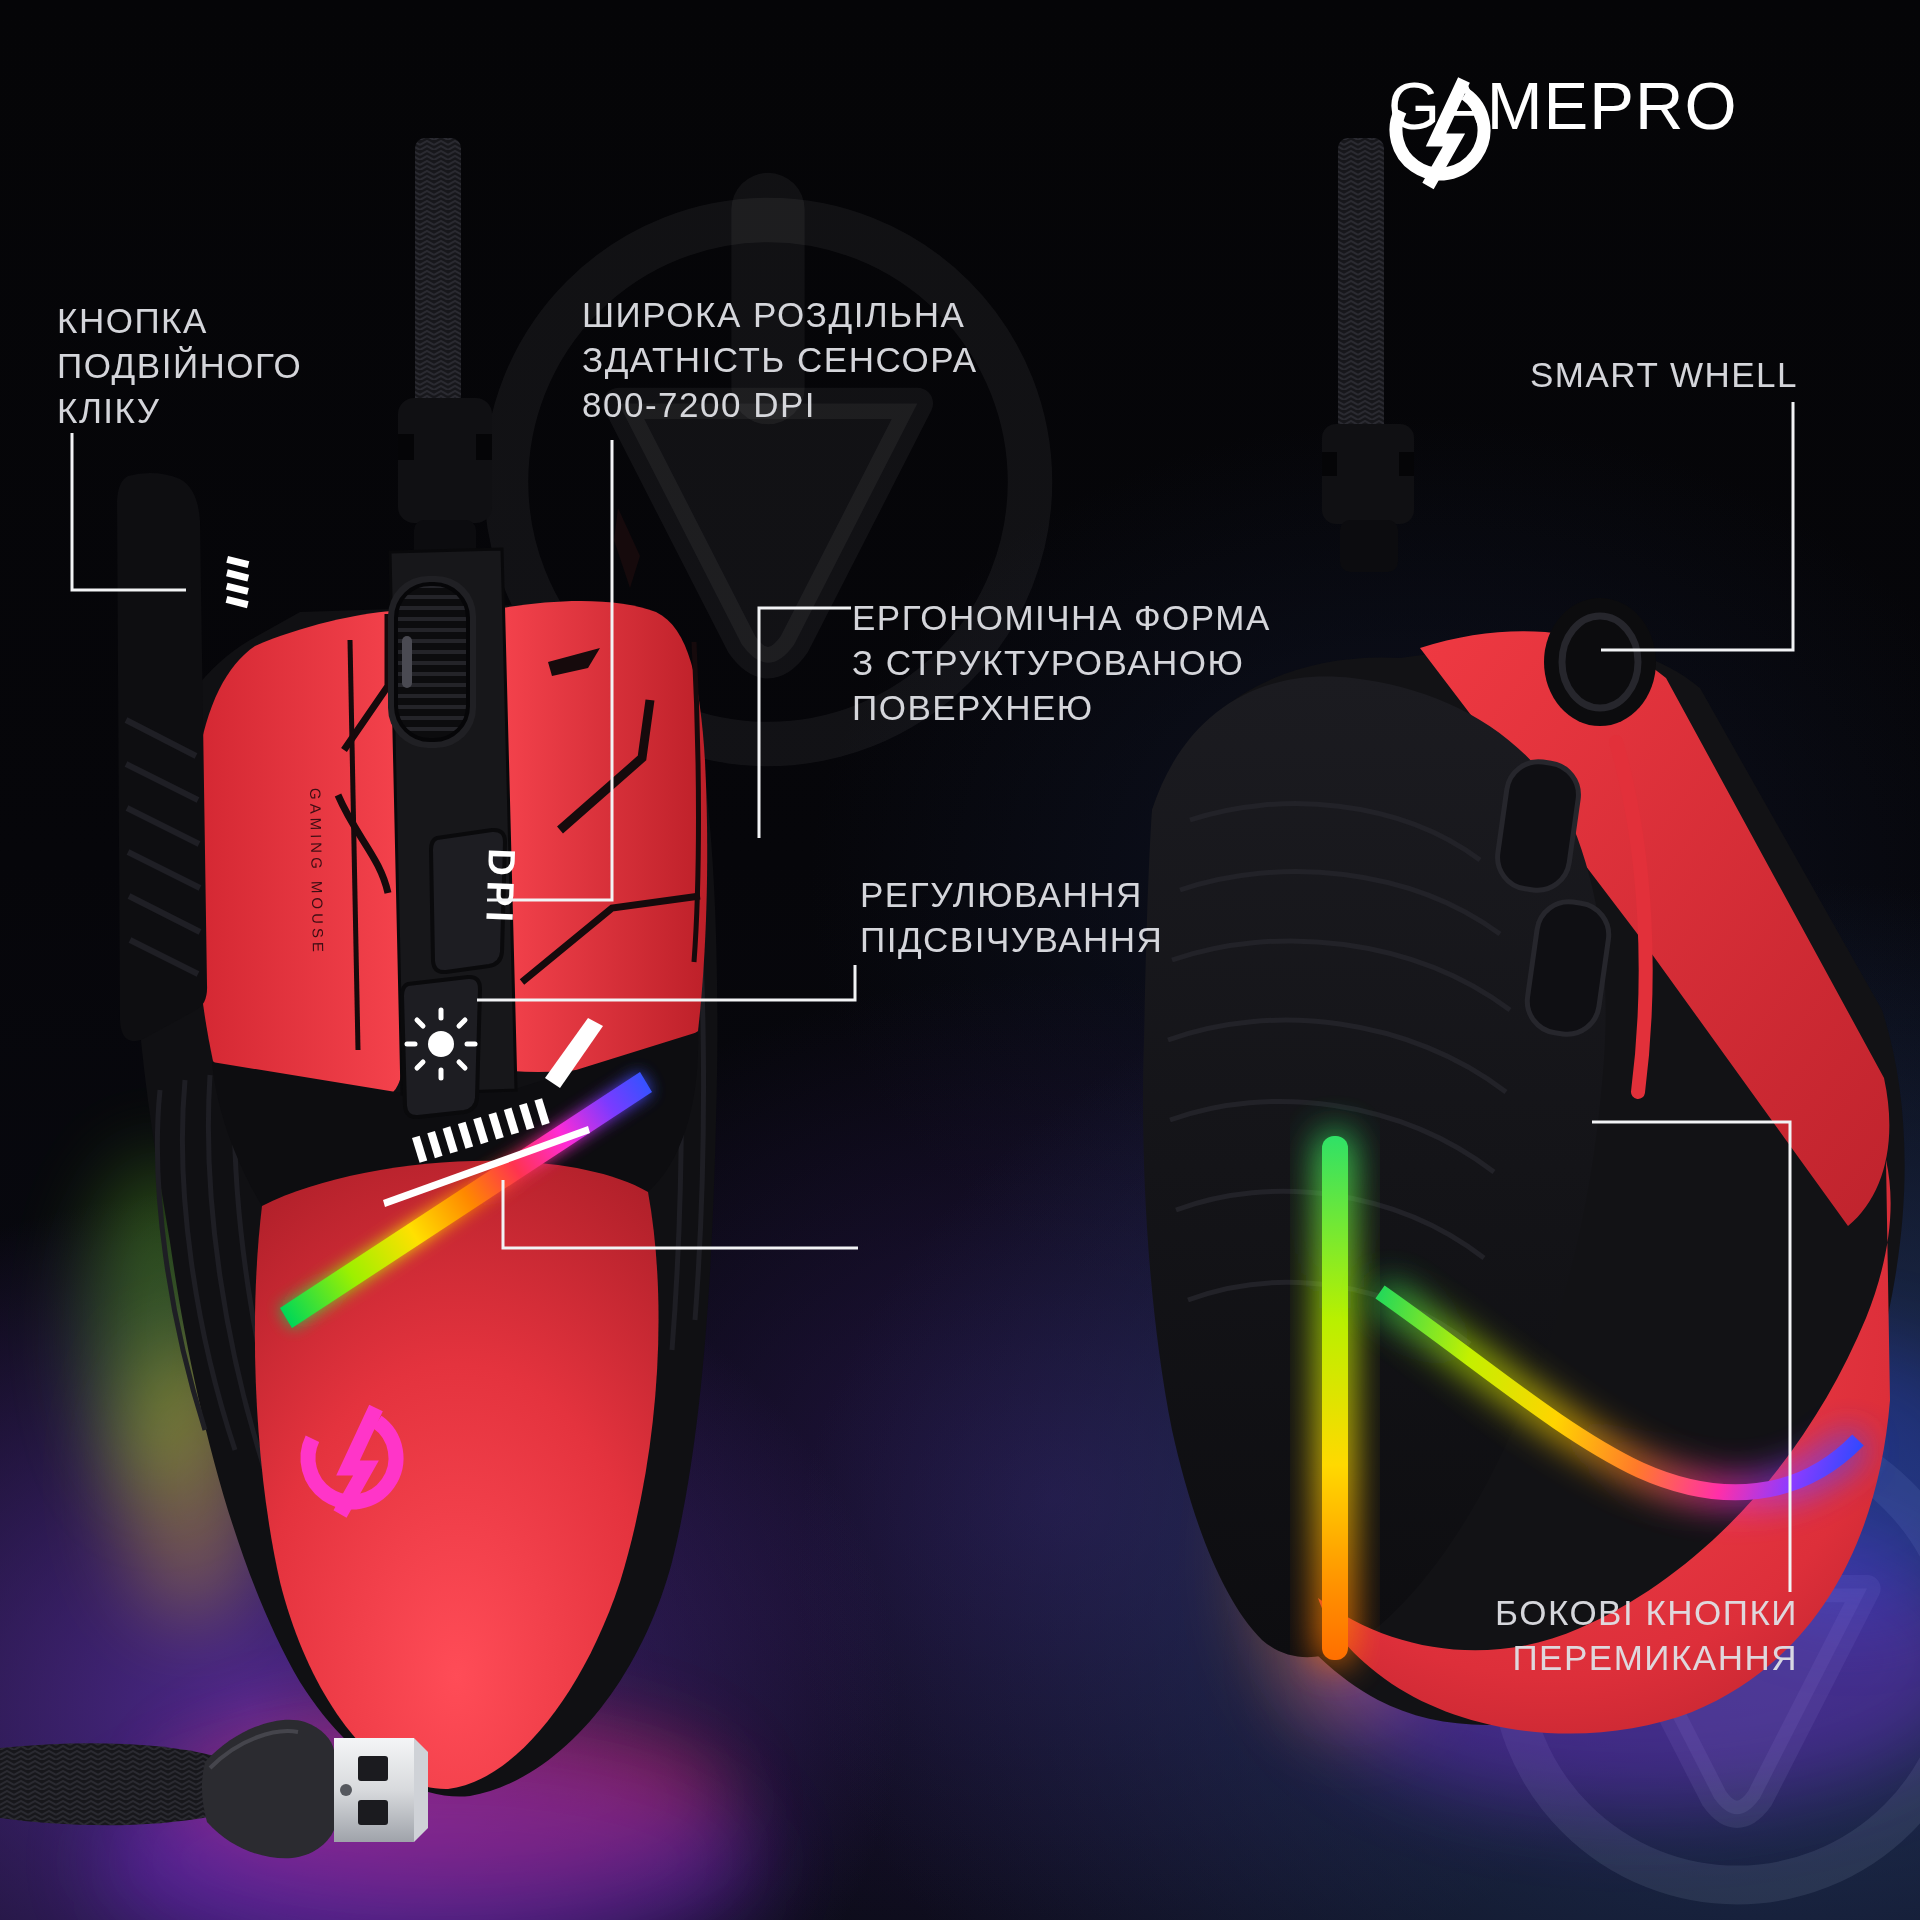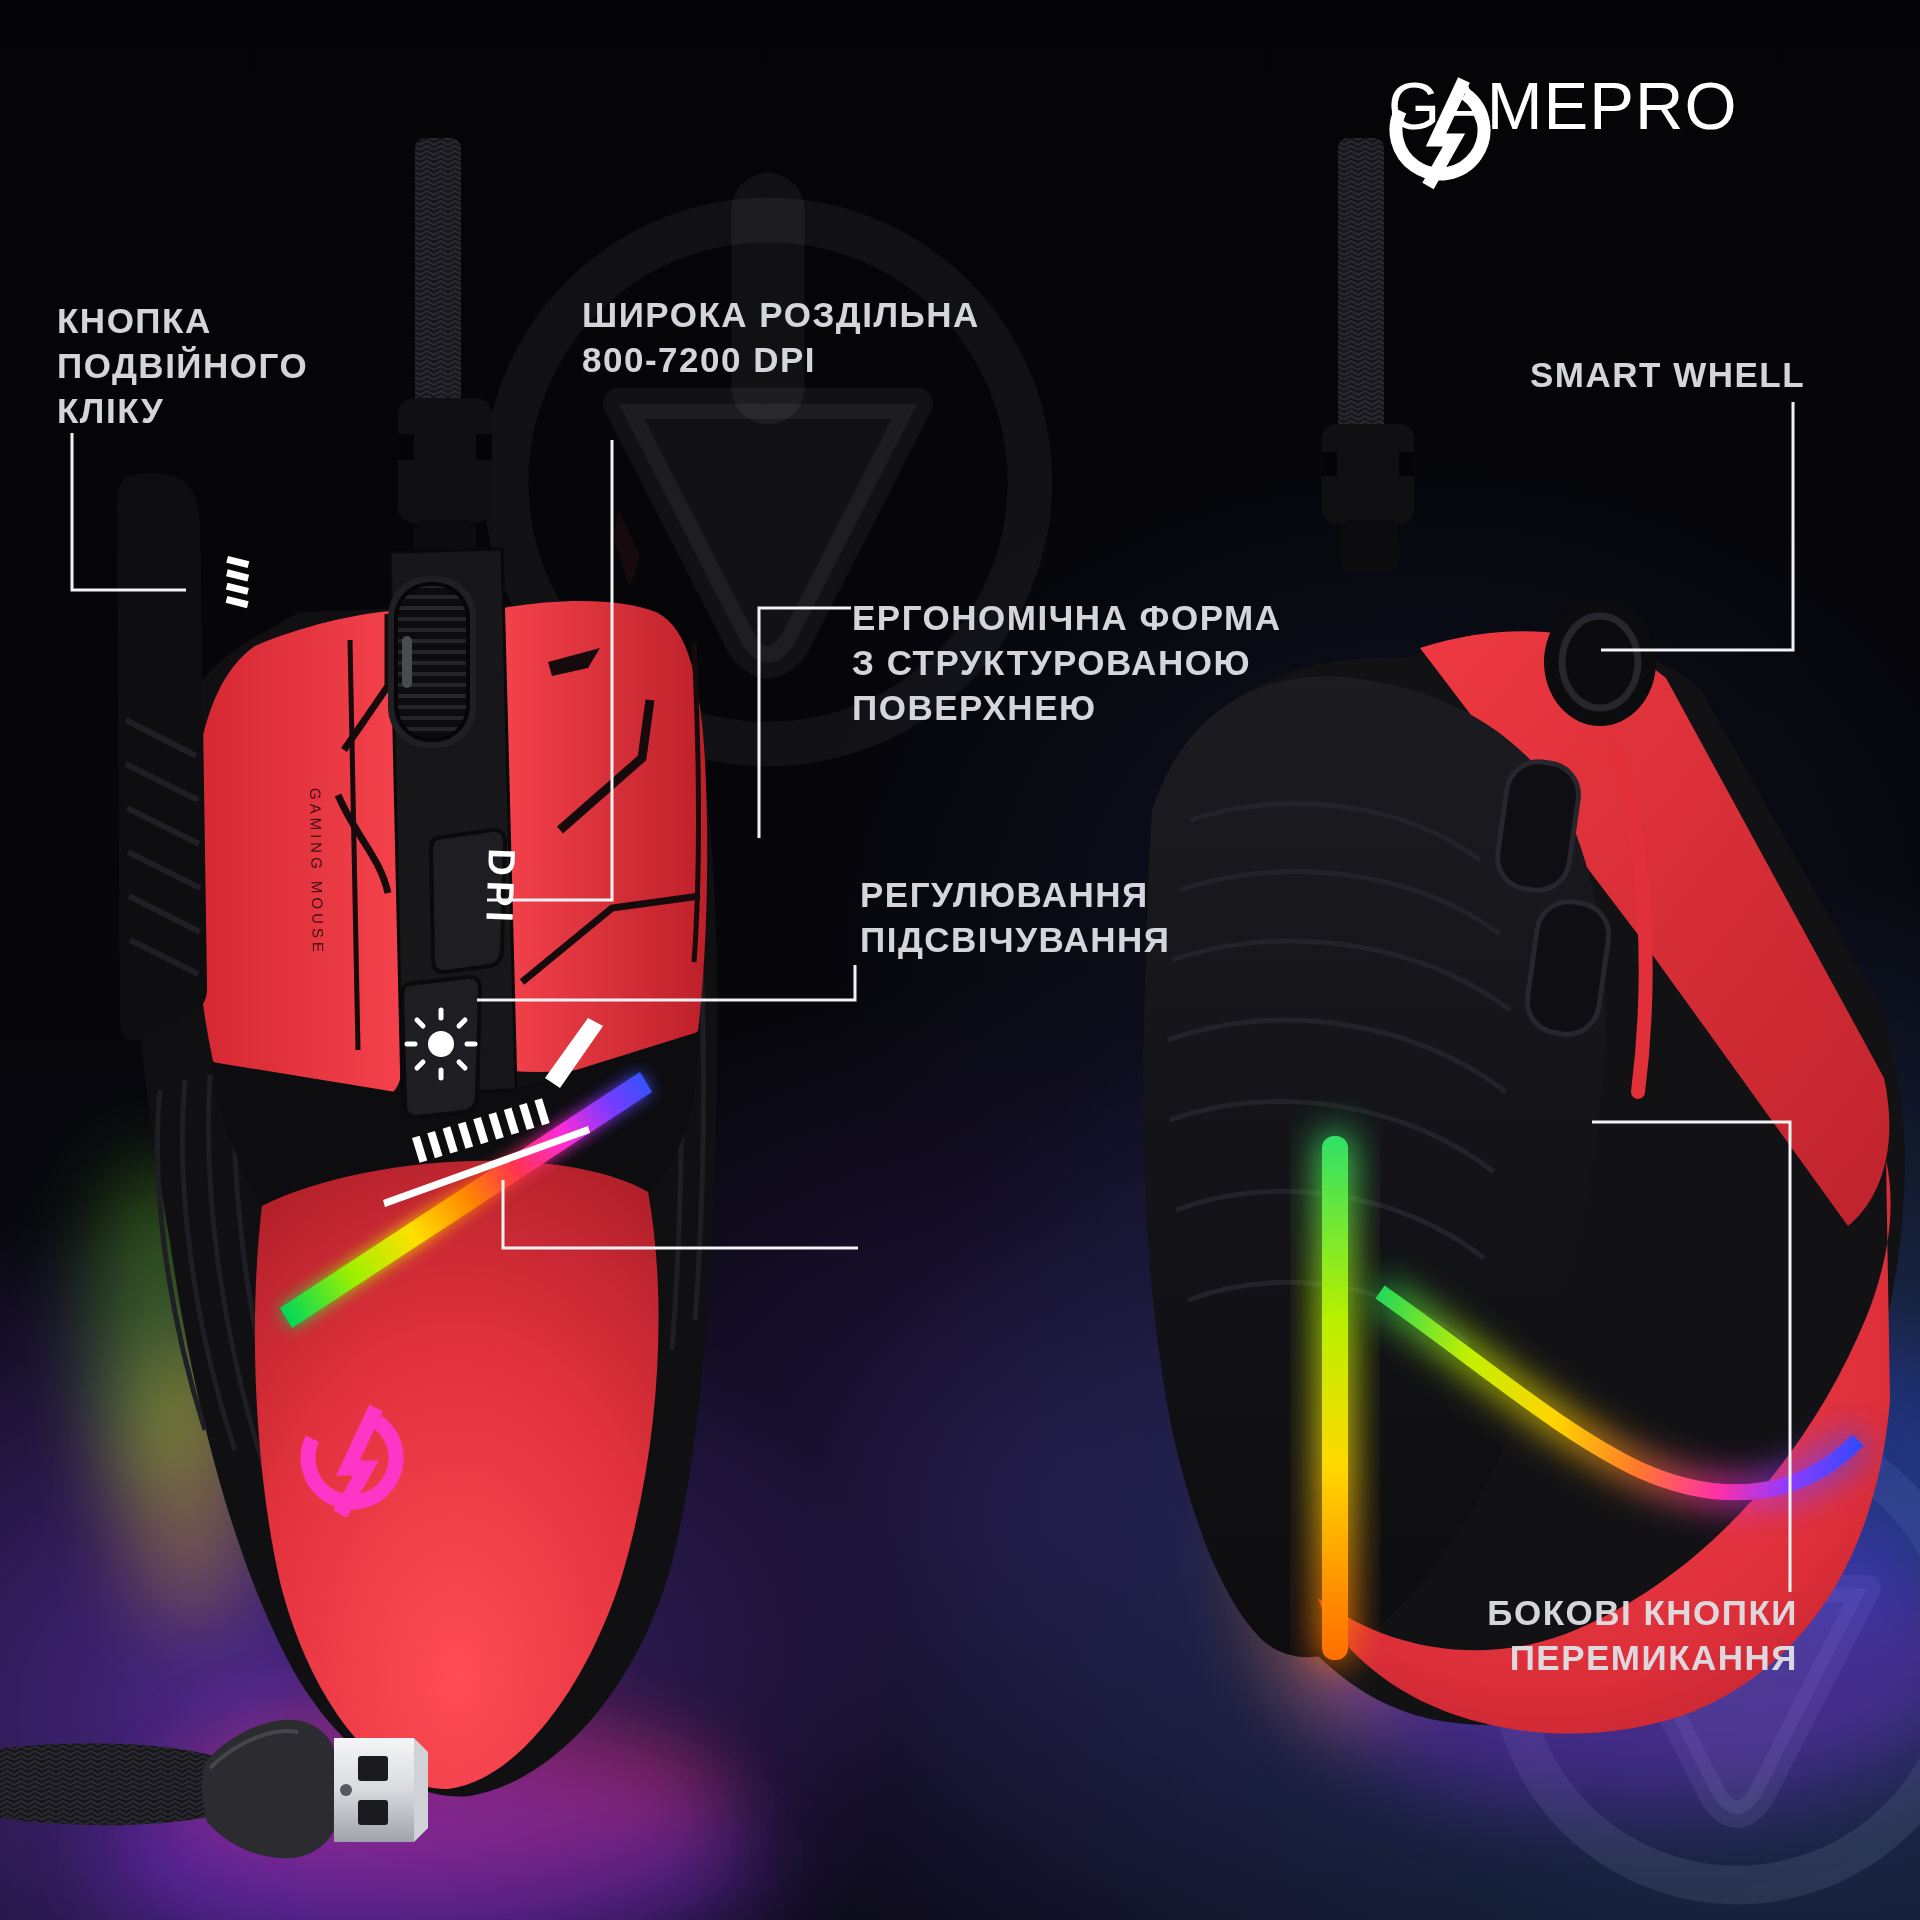--- a/index.html
+++ b/index.html
@@ -9,21 +9,21 @@
     background:
       radial-gradient(1050px 840px at 13% 89%, rgba(84,44,152,.9), rgba(84,44,152,0) 62%),
       radial-gradient(1500px 1050px at 93% 82%, rgba(40,62,112,.85), rgba(40,62,112,0) 66%),
       radial-gradient(950px 750px at 55% 78%, rgba(56,30,108,.55), rgba(56,30,108,0) 70%),
       radial-gradient(850px 650px at 74% 46%, rgba(20,28,54,.55), rgba(20,28,54,0) 72%),
       linear-gradient(180deg,#050507 0%,#06060a 45%,#0a0b15 100%);
   }
   svg{position:absolute;left:0;top:0;}
   .label{
     position:absolute;color:#e0e1e6;font-size:35px;line-height:45px;
-    letter-spacing:1.5px;font-weight:700;opacity:.95;white-space:nowrap;
+    letter-spacing:1.5px;font-weight:400;opacity:.95;white-space:nowrap;
   }
   .label .ln{display:block;}
   .label.right{text-align:right;margin-left:17px;}
   .brand{
     position:absolute;left:1388px;top:72px;display:flex;align-items:center;gap:16px;
     color:#ffffff;
   }
   .brand-text{
     font-size:67px;font-weight:400;letter-spacing:1px;color:#fff;line-height:1;
   }
@@ -374,20 +374,21 @@
 </div>
 
 <div class="label" style="left:57px;top:298px">
   <span class="ln">КНОПКА</span>
   <span class="ln">ПОДВІЙНОГО</span>
   <span class="ln">КЛІКУ</span>
 </div>
 
 <div class="label" style="left:582px;top:292px">
   <span class="ln">ШИРОКА РОЗДІЛЬНА</span>
+  <span class="ln">ЗДАТНІСТЬ СЕНСОРА</span>
   <span class="ln">800-7200 DPI</span>
 </div>
 
 <div class="label" style="left:1530px;top:352px">
   <span class="ln">SMART WHELL</span>
 </div>
 
 <div class="label" style="left:852px;top:595px">
   <span class="ln">ЕРГОНОМІЧНА ФОРМА</span>
   <span class="ln">З СТРУКТУРОВАНОЮ</span>

